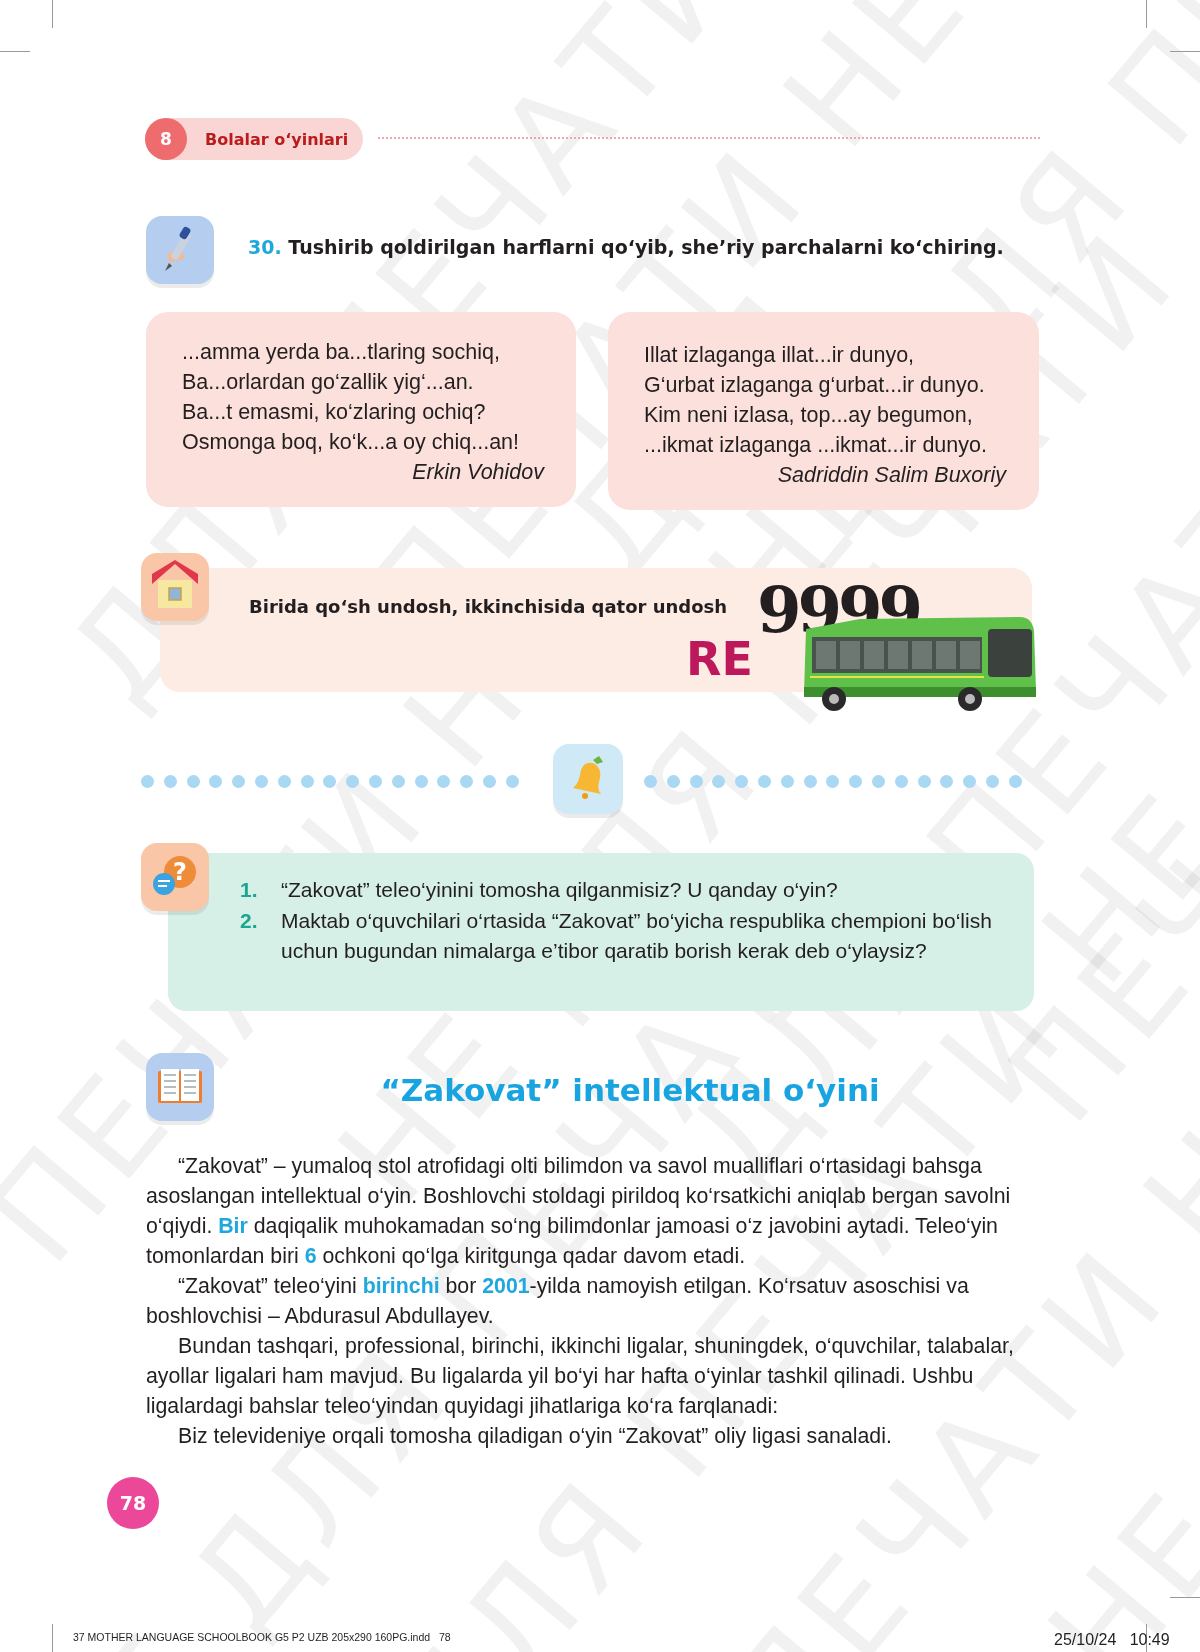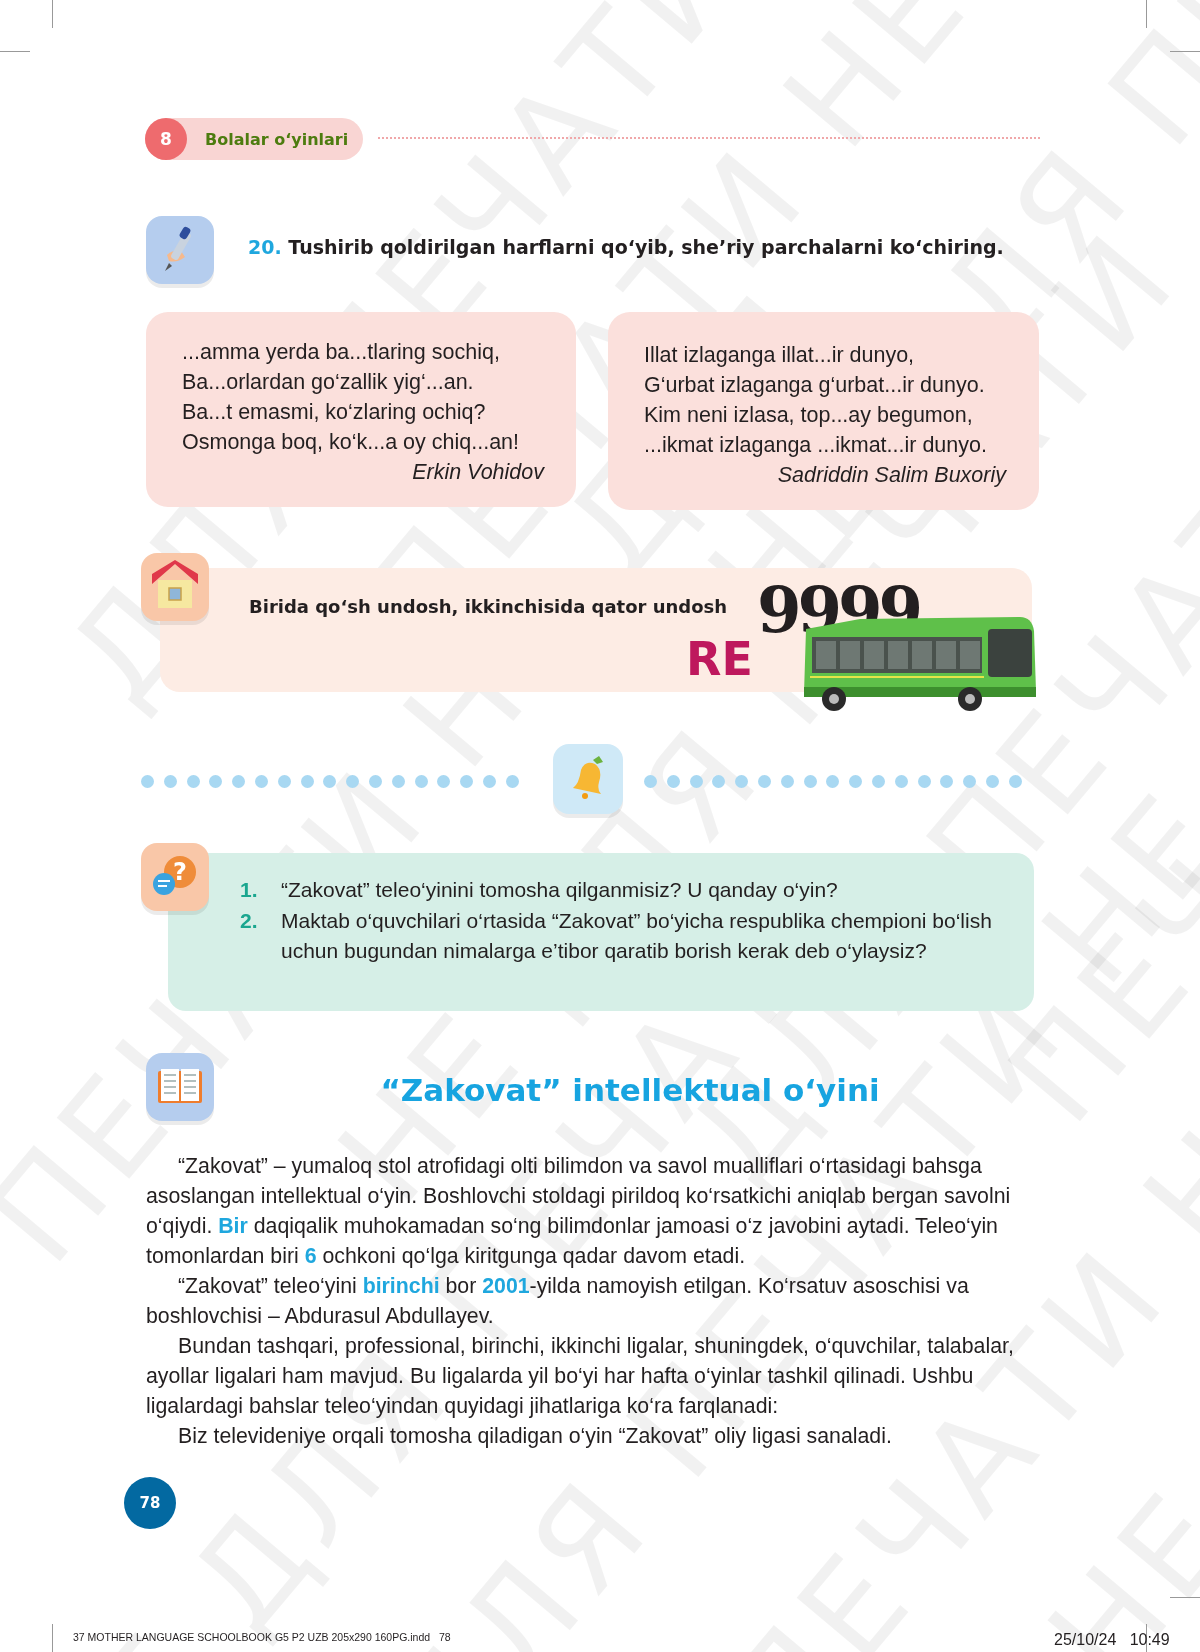--- a/index.html
+++ b/index.html
@@ -16,21 +16,21 @@
     position: absolute; font-family: "DejaVu Sans", sans-serif;
     font-size: 130px; color: rgba(0,0,0,0.055); white-space: nowrap;
     transform: rotate(-50deg); letter-spacing: 10px; font-weight: normal;
   }
   .crop { position: absolute; background: #999; }
 
   
   .chapter { position: absolute; left: 145px; top: 118px; height: 42px; display: flex; align-items: center; }
   .chapter-pill { position: absolute; left: 0; top: 0; height: 42px; width: 218px; border-radius: 21px; background: #f9d5d3; }
   .chapter-num { position: relative; width: 42px; height: 42px; border-radius: 50%; background: #ee6b6e; color: #fff; font-family: "DejaVu Sans", sans-serif; font-weight: bold; font-size: 17px; display: flex; align-items: center; justify-content: center; }
-  .chapter-title { position: relative; margin-left: 18px; color: #4d7c0f; font-family: "DejaVu Sans", sans-serif; font-weight: bold; font-size: 16px; }
+  .chapter-title { position: relative; margin-left: 18px; color: #b91c1c; font-family: "DejaVu Sans", sans-serif; font-weight: bold; font-size: 16px; }
   .chapter-dots { position: absolute; left: 378px; top: 137px; width: 662px; border-top: 2px dotted #f0a7a9; }
 
   .icon-tile { position: absolute; width: 68px; height: 68px; border-radius: 16px; box-shadow: 0 4px 0 rgba(0,0,0,0.08); display: flex; align-items: center; justify-content: center; }
 
   .ex-title { position: absolute; left: 248px; top: 236px; font-family: "DejaVu Sans", sans-serif; font-weight: bold; font-size: 19px; color: #231f20; }
   .ex-num { color: #1fa7de; }
 
   .poem-card { position: absolute; background: #fbe0dc; border-radius: 22px; }
   .poem { position: absolute; font-size: 21.5px; line-height: 30px; color: #231f20; }
   .poem .author { font-style: italic; text-align: right; }
@@ -48,21 +48,21 @@
   .q-item { display: flex; }
   .q-num { width: 41px; flex: none; color: #1aa68f; font-weight: bold; }
   .q-text { flex: 1; }
 
   .sec-title { position: absolute; left: 0; width: 1260px; top: 1072px; text-align: center; font-family: "DejaVu Sans", sans-serif; font-weight: bold; font-size: 31px; color: #17a4e0; }
 
   .body-text { position: absolute; left: 146px; top: 1151px; width: 900px; font-size: 21.3px; line-height: 30px; color: #231f20; }
   .body-text p { margin: 0; text-indent: 32px; }
   .hl { color: #1fa7de; font-weight: bold; }
 
-  .page-num { position: absolute; left: 124px; top: 1477px; width: 52px; height: 52px; border-radius: 50%; background: #0369a1; color: #fff; font-family: "DejaVu Sans", sans-serif; font-weight: bold; font-size: 15px; display: flex; align-items: center; justify-content: center; }
+  .page-num { position: absolute; left: 107px; top: 1477px; width: 52px; height: 52px; border-radius: 50%; background: #ec4899; color: #fff; font-family: "DejaVu Sans", sans-serif; font-weight: bold; font-size: 19px; display: flex; align-items: center; justify-content: center; }
 
   .footer-l { position: absolute; left: 73px; top: 1631px; font-size: 10.5px; color: #231f20; }
   .footer-r { position: absolute; left: 1054px; top: 1631px; font-size: 16px; color: #231f20; }
 </style>
 </head>
 <body>
 
 <div class="wm">
   <span style="left:-120px; top:140px;">ДЛЯ ПЕЧАТИ НЕ</span>
   <span style="left:180px; top:80px;">ПЕЧАТИ НЕ ДЛЯ</span>
@@ -94,21 +94,21 @@
 
 <div class="icon-tile" style="left:146px; top:216px; background:#b5cdee;">
   <svg width="50" height="50" viewBox="0 0 50 50">
     <path d="M12 30 q6 -6 14 -4 l4 6 q-8 6 -16 4z" fill="#f6b98c"></path>
     <rect x="22" y="6" width="8" height="30" rx="3" transform="rotate(30 26 21)" fill="#c9d3df"></rect>
     <rect x="26" y="2" width="8" height="12" rx="3" transform="rotate(30 30 8)" fill="#2f4e9c"></rect>
     <path d="M14 38 l-4 8 l7 -5z" fill="#555"></path>
   </svg>
 </div>
 <div class="ex-title">
-  <span class="ex-num">20.</span>
+  <span class="ex-num">30.</span>
   <span>Tushirib qoldirilgan harflarni qo‘yib, she’riy parchalarni ko‘chiring.</span>
 </div>
 
 <div class="poem-card" style="left:146px; top:312px; width:430px; height:195px;"></div>
 <div class="poem" style="left:182px; top:337px; width:362px;">
   <div>...amma yerda ba...tlaring sochiq,</div>
   <div>Ba...orlardan go‘zallik yig‘...an.</div>
   <div>Ba...t emasmi, ko‘zlaring ochiq?</div>
   <div>Osmonga boq, ko‘k...a oy chiq...an!</div>
   <div class="author">Erkin Vohidov</div>

